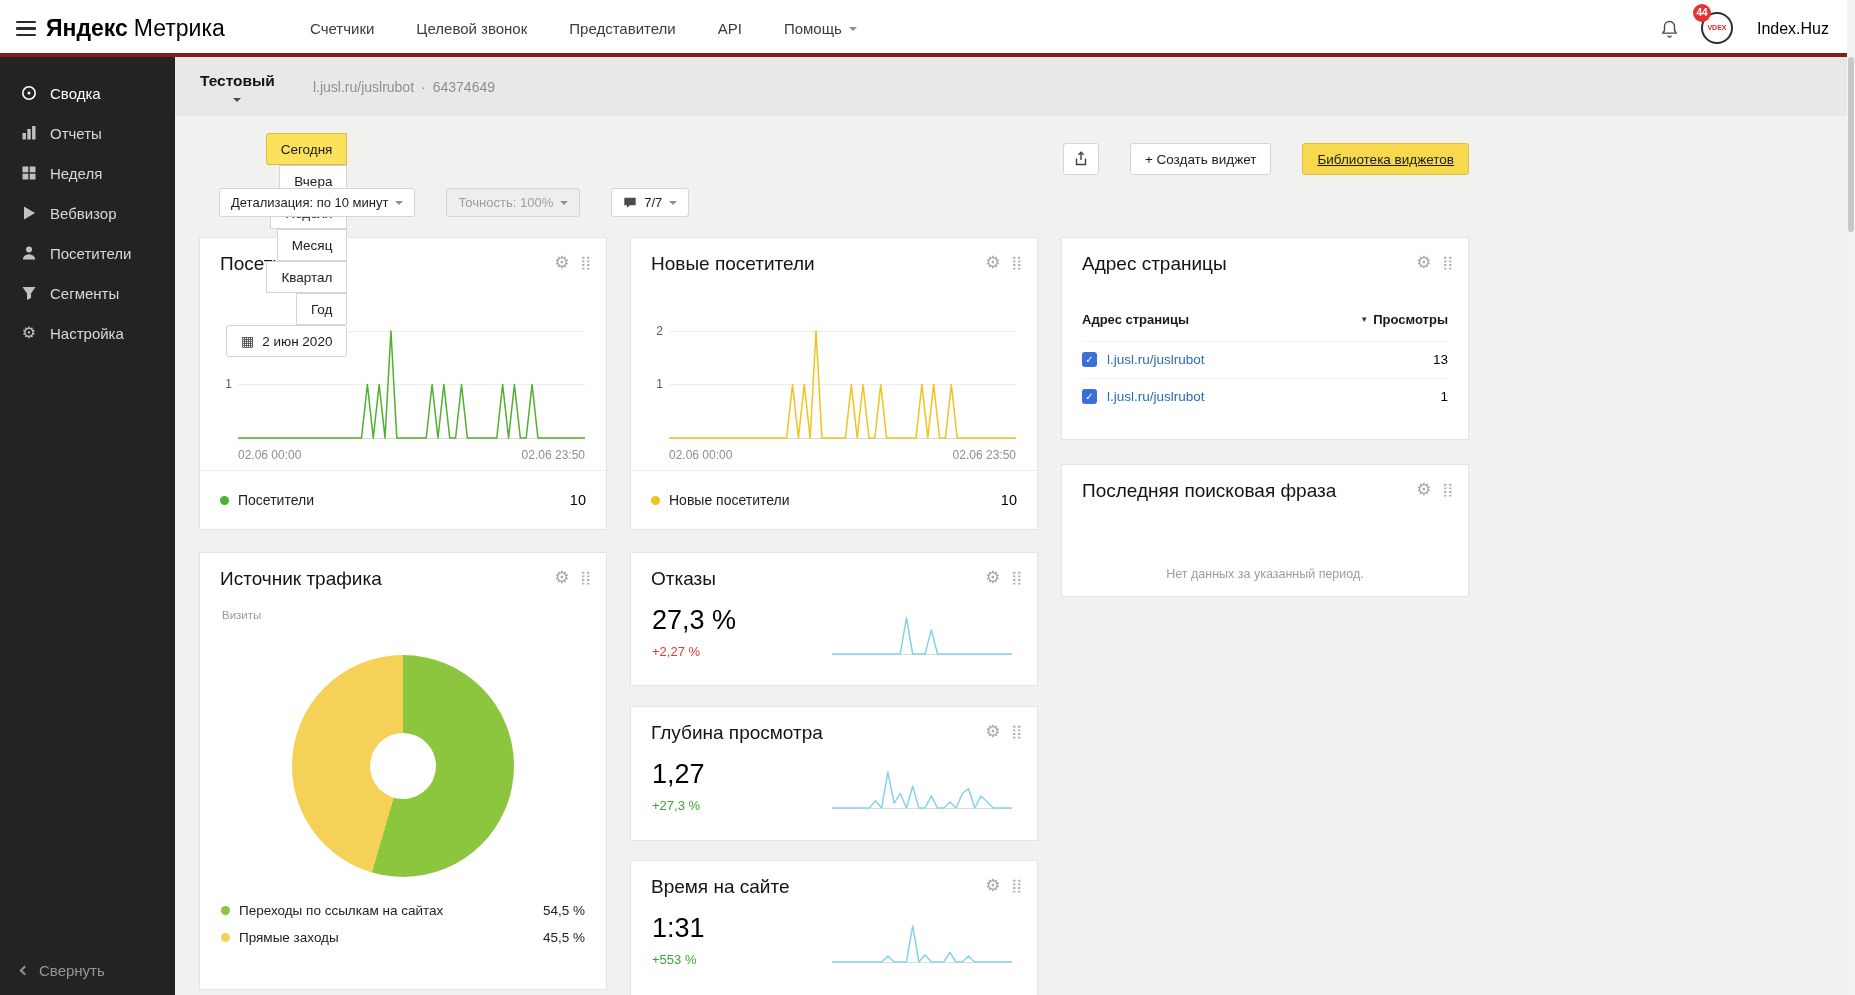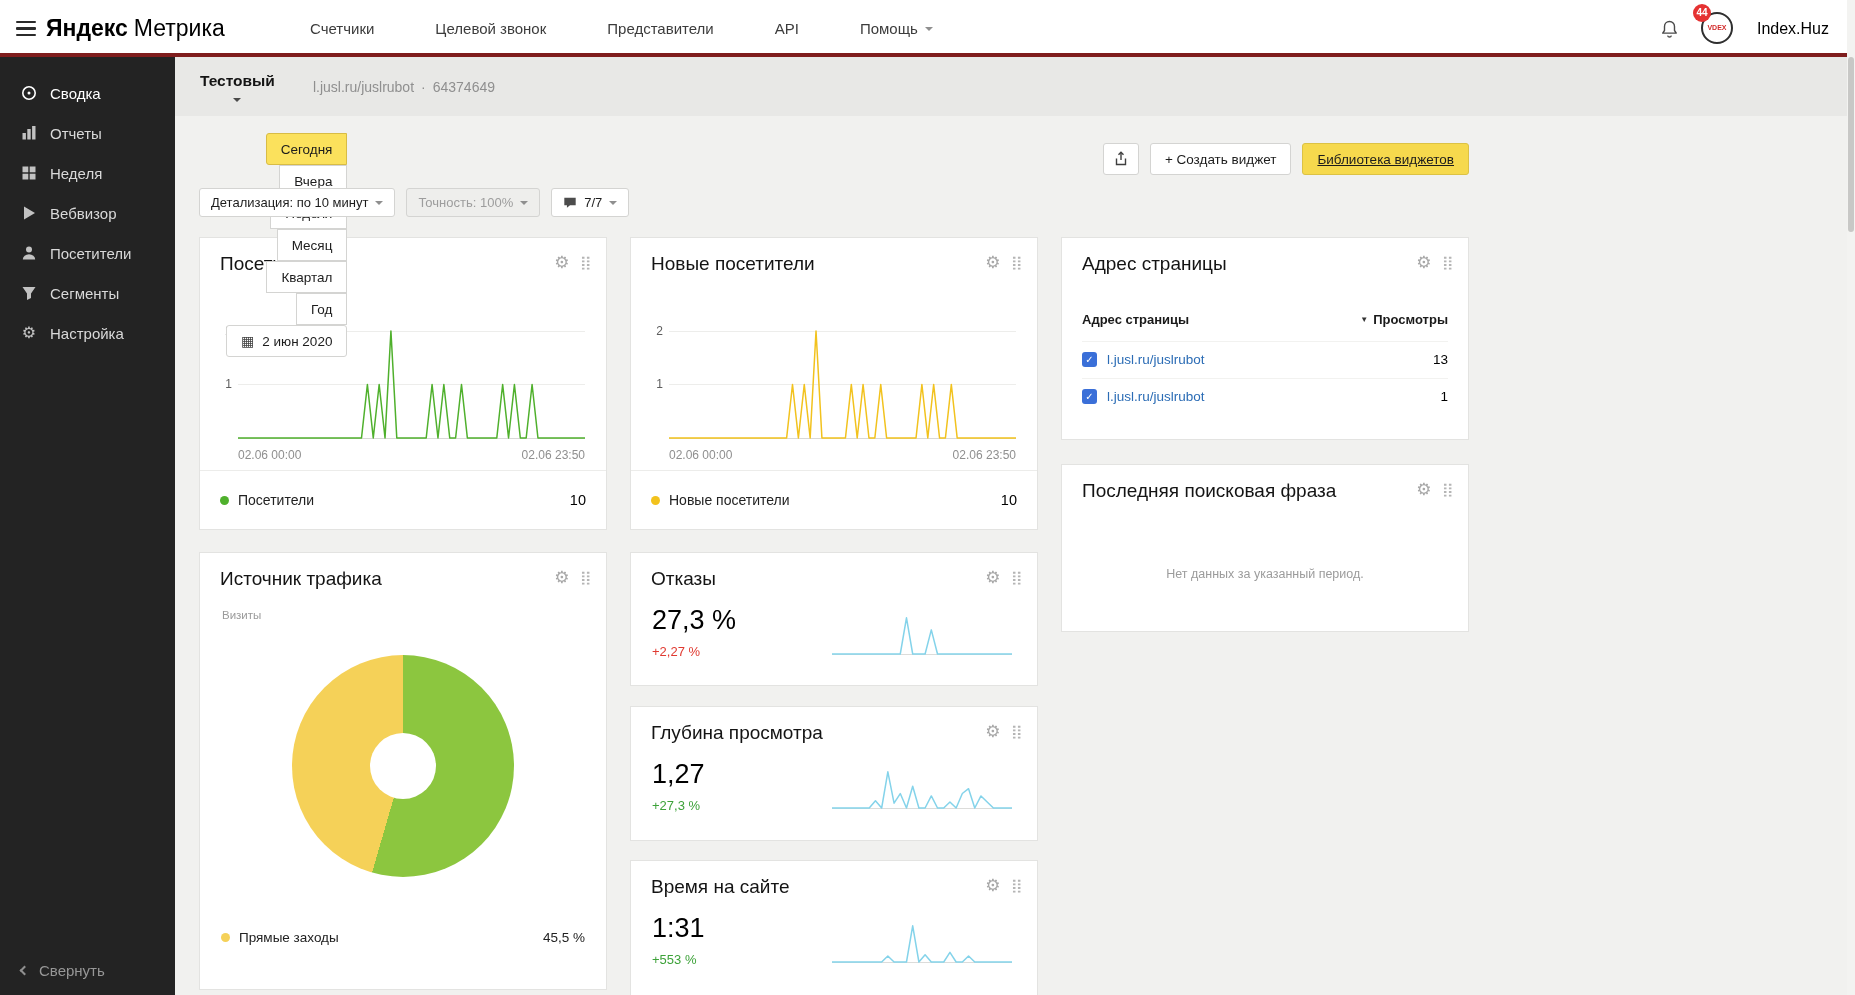--- a/index.html
+++ b/index.html
@@ -5,21 +5,21 @@
   * { box-sizing: border-box; margin: 0; padding: 0; }
   body { font-family: "Liberation Sans", sans-serif; background:#f1f1ef; }
   .screen { position:relative; width:1855px; height:995px; overflow:hidden; background:#f1f1ef; }
 
   
   .topbar { position:absolute; top:0; left:0; right:0; height:57px; background:#fff; border-bottom:4px solid #7f1d1d; z-index:20; }
   .burger { position:absolute; left:16px; top:21px; width:20px; height:15px; display:flex; flex-direction:column; justify-content:space-between; cursor:pointer; }
   .burger span { display:block; height:2.4px; background:#2b2b2b; border-radius:1px; }
   .brand { position:absolute; left:46px; top:0; height:57px; display:flex; align-items:center; gap:6px; font-size:23px; color:#000; }
   .brand .b { font-weight:700; }
-  .topnav { position:absolute; left:310px; top:0; height:57px; display:flex; gap:61px; }
+  .topnav { position:absolute; left:310px; top:0; height:57px; display:flex; gap:42px; }
   .topnav a { font-size:15px; color:#3c3c3c; text-decoration:none; display:flex; align-items:center; gap:7px; cursor:pointer; }
   .crt { width:0; height:0; border-left:4px solid transparent; border-right:4px solid transparent; border-top:4.5px solid #8f8f8f; display:inline-block; }
   .top-right { position:absolute; right:26px; top:0; height:57px; display:flex; align-items:center; gap:22px; }
   .logo-wrap { position:relative; width:34px; height:34px; }
   .agency-logo { width:32px; height:32px; border-radius:50%; border:2px solid #2f2f2f; display:flex; align-items:center; justify-content:center; font-size:7px; font-weight:700; color:#d22b2b; background:#fff; }
   .badge { position:absolute; top:-8px; left:-8px; min-width:18px; height:18px; border-radius:9px; background:#e53232; color:#fff; font-size:10px; font-weight:700; display:flex; align-items:center; justify-content:center; padding:0 3px; }
   .account { font-size:16px; color:#000; }
 
   
   .sidebar { position:absolute; top:57px; left:0; bottom:0; width:175px; background:#232323; z-index:10; }
@@ -34,21 +34,21 @@
   .chev-left { width:7px; height:7px; border-left:2px solid #8f8f8f; border-bottom:2px solid #8f8f8f; transform:rotate(45deg); display:inline-block; }
 
   
   .counterbar { position:absolute; top:57px; left:175px; right:0; height:59px; background:#e8e8e6; display:flex; align-items:center; padding-left:25px; gap:38px; }
   .cname { display:flex; align-items:center; gap:8px; font-size:15.5px; font-weight:700; color:#141414; cursor:pointer;flex-direction:column; }
   .cname .crt { border-top-color:#4a4a4a; }
   .csite { display:flex; align-items:center; gap:7px; font-size:14px; color:#8f8f8f; }
 
   
   .toolbar1 { position:absolute; top:133px; left:199px; display:flex; align-items:flex-end; z-index:5;flex-direction:column; }
-  .btn { height:32px; border:1px solid #d4d4d2; background:#fff; font-size:13.5px; color:#1c1c1c; display:flex; align-items:center; padding:0 14px; border-radius:3px; cursor:pointer; white-space:nowrap; font-family:inherit; }
+  .btn { height:32px; border:1px solid #d4d4d2; background:#fff; font-size:13.5px; color:#1c1c1c; display:flex; align-items:center; padding:0 14px; border-radius:3px; cursor:pointer; white-space:nowrap; font-family:inherit;margin-left:20px; }
   .pbtn { border-radius:0; margin-left:-1px; }
   .pbtn:first-child { margin-left:0; border-radius:3px 0 0 3px; }
   .pbtn:last-child { border-radius:0 3px 3px 0; }
   .pbtn.active { background:#fbe15c; border-color:#d8bc45; position:relative; z-index:2; }
   .datebtn { margin-left:27px; gap:8px; }
   .cal-glyph { font-size:14px; color:#3f3f3f; line-height:14px; }
   .toolbar-right { position:absolute; top:143px; right:386px; display:flex; gap:11px; z-index:5; }
   .exportbtn { width:36px; padding:0; justify-content:center; }
   .lib { background:#f6d94d; border-color:#dcc244;text-decoration:underline; }
   .toolbar2 { position:absolute; top:188px; left:199px; display:flex; gap:11px; z-index:5; }
@@ -56,21 +56,21 @@
   .accuracy { color:#9d9d9d; background:#eeeeec; }
   .bubble-icon svg { display:block; }
 
   
   .col { position:absolute; top:237px; width:408px; }
   .col1 { left:199px; } .col2 { left:630px; } .col3 { left:1061px; }
   .card { position:relative; background:#fff; border:1px solid #e3e3e1; }
   .card-line { height:293px; margin-bottom:22px; }
   .card-traffic { height:438px;padding-left:20px; }
   .card-addr { height:203px; margin-bottom:24px; }
-  .card-empty { height:168px;text-decoration:underline; }
+  .card-empty { height:133px;text-decoration:underline; }
   .card-sm { height:134px; margin-bottom:20px; }
   .card-sm2 { height:135px; margin-bottom:19px; }
   .card-sm3 { height:150px; }
   .ctitle { position:absolute; top:15px; left:20px; font-size:19px; color:#141414; font-weight:400; }
   .cicons { position:absolute; top:16px; right:15px; display:flex; gap:12px; align-items:center; }
   .wgear { font-size:17px; color:#a8a8a8; cursor:pointer; line-height:17px; }
   .wdrag { font-size:13px; color:#b5b5b5; cursor:grab; transform:scaleX(1.3); line-height:13px; }
 
   
   .plot { position:absolute; left:38px; right:21px; top:77px; height:124px; border-bottom:1px solid #d9d9d7; }
@@ -319,20 +319,25 @@
       <div class="cicons">
         <span class="wgear">⚙</span>
         <span class="wdrag">⣿</span>
       </div>
       <div class="visits-sub">Визиты</div>
       <div class="donut" style="background: conic-gradient(rgb(140, 198, 63) 0%, rgb(140, 198, 63) 54.5%, rgb(245, 209, 88) 54.5%, rgb(245, 209, 88) 100%);">
         <div class="hole"></div>
       </div>
       <div class="tlegend">
         <div class="trow">
+          <span class="ldot" style="background: rgb(140, 198, 63);"></span>
+          <span>Переходы по ссылкам на сайтах</span>
+          <span class="tval">54,5 %</span>
+        </div>
+        <div class="trow">
           <span class="ldot" style="background: rgb(245, 209, 88);"></span>
           <span>Прямые заходы</span>
           <span class="tval">45,5 %</span>
         </div>
       </div>
     </section>
 
   </div>
 
   <div class="col col2">

